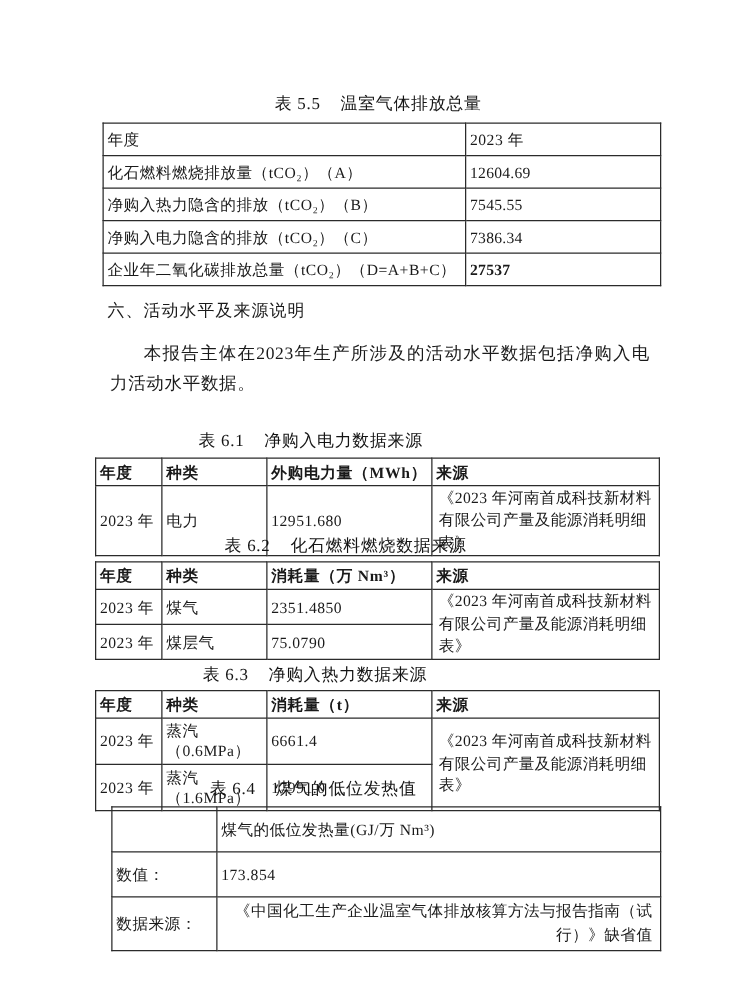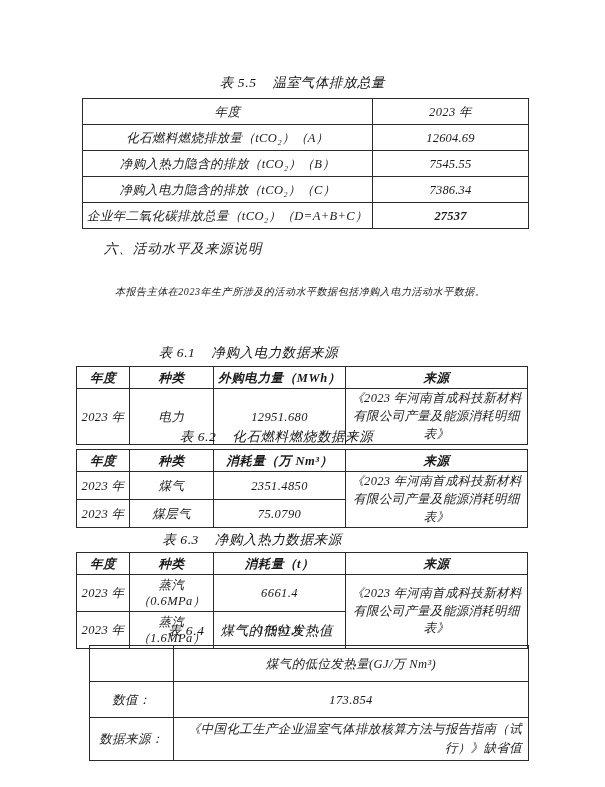--- a/index.html
+++ b/index.html
@@ -15,21 +15,20 @@
     color: #1a1a1a;
     position: relative;
     overflow: hidden;
   }
   .page {
     width: 605px;
     height: 787px;
     position: relative;
     box-sizing: border-box;
     padding: 0;
-    font-style: italic;
   }
 
   
   .caption {
     text-align: center;
     font-size: 13.5px;
     letter-spacing: 0.6px;
     color: #141414;
     white-space: pre;
   }
@@ -41,53 +40,53 @@
     font-size: 12.5px;
     color: #1a1a1a;
   }
   table td, table th {
     border: 1px solid #2b2b2b;
     padding: 2px 3px;
     vertical-align: middle;
     font-weight: normal;
     line-height: 1.28;
   }
-  .ctr { text-align: center; }
+  .ctr { text-align: left; }
   .bold { font-weight: bold; margin-top: 26px; }
 
   
   #tbl-55 {
     position: absolute;
     left: 82px;
     top: 98px;
     width: 446px;
   }
   #tbl-55 td {
     height: 21px;
     letter-spacing: 0.4px;
   }
   #tbl-55 .c-label { width: 290px; }
   #tbl-55 .c-val { width: 156px; }
   #tbl-55 .val-num { font-size: 12.5px; letter-spacing: 0.2px; }
 
   
   .sec-heading {
     position: absolute;
-    left: 104px;
+    left: 86px;
     top: 240px;
     font-size: 13.5px;
     letter-spacing: 0.9px;
   }
   .body-par {
     position: absolute;
     left: 88px;
     top: 272px;
     width: 432px;
-    font-size: 10px;
-    line-height: 39px;
+    font-size: 14px;
+    line-height: 24px;
     letter-spacing: 0.55px;
     text-indent: 27px;
     text-align: justify;
   }
 
   
   #cap-61 { position: absolute; left: 0; top: 344px; width: 497px; }
   #cap-62 { position: absolute; left: 0; top: 428px; width: 553px; }
   #cap-63 { position: absolute; left: 0; top: 531px; width: 504px; }
   #cap-64 { position: absolute; left: 0; top: 622px; width: 501px; }

